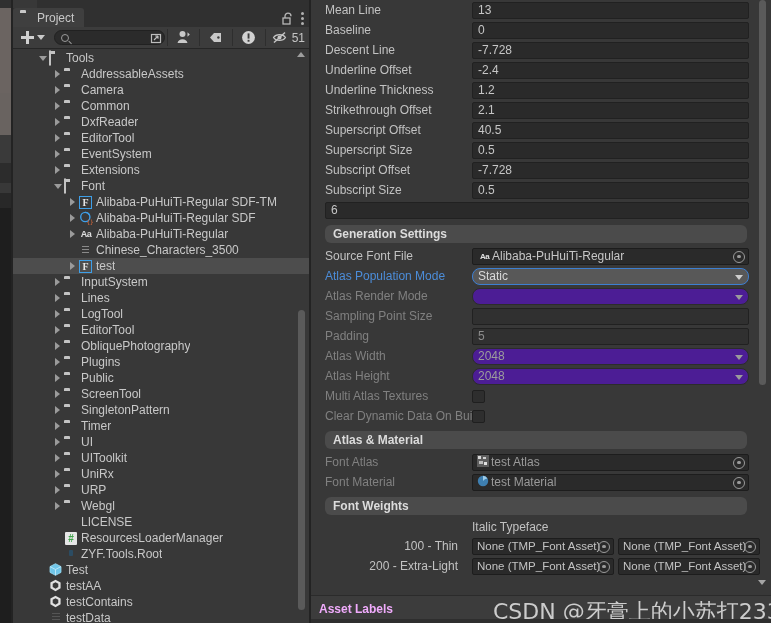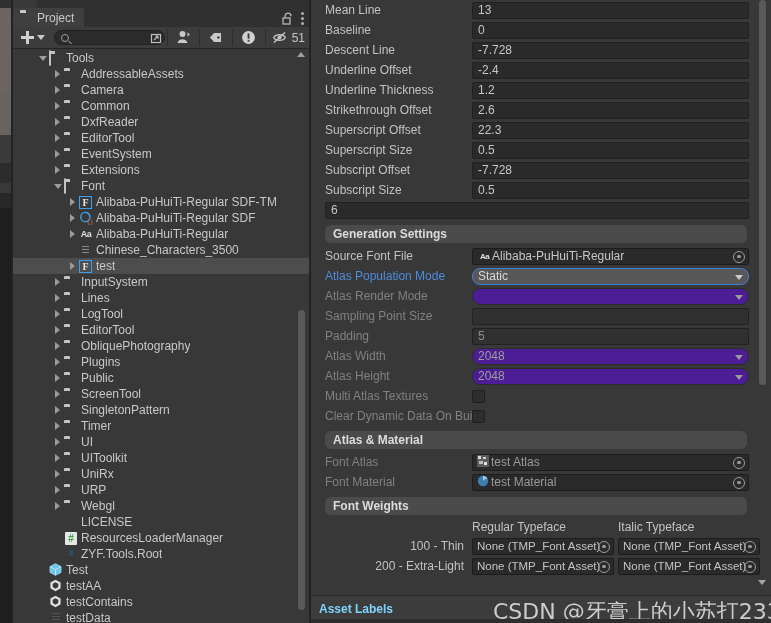--- a/index.html
+++ b/index.html
@@ -131,31 +131,31 @@
   .dropcaret.dim { border-top-color:#9b9b9b; }
   .pcheck { width:13px; height:13px; background:#2e2e2e; border:1px solid #1f1f1f; border-radius:2px; }
 
   .section-head { height:18px; margin:5px 14px 3px 14px; background:#4b4b4b; border-radius:6px;
                   display:flex; align-items:center; padding-left:8px; font-size:12px; font-weight:700; color:#dcdcdc; }
 
   .tf-head { height:18px; display:flex; align-items:center; padding-left:14px; }
   .tf-spacer { width:147px; flex:0 0 147px; }
   .tf-col { width:146px; flex:0 0 146px; font-size:12px; color:#c2c2c2; }
   .wrow { height:20px; display:flex; align-items:center; padding-left:14px; }
-  .wname { width:147px; flex:0 0 147px; text-align:right; padding-right:8px; font-size:12px; color:#c2c2c2; }
+  .wname { width:147px; flex:0 0 147px; text-align:right; padding-right:14px; font-size:12px; color:#c2c2c2; }
   .wobj { width:142px; flex:0 0 142px; height:17px; background:#2a2a2a; border:1px solid #1d1d1d; border-radius:2px;
           display:flex; align-items:center; padding:0 4px; color:#c3c3c3; font-size:11.5px; position:relative; margin-right:4px; }
 
   
   .insp-scroll { position:absolute; right:3px; top:0; width:11px; height:595px; }
   .is-thumb { position:absolute; left:2px; top:0px; width:7px; height:385px; background:#5a5a5a; border-radius:4px; }
   .is-dn { position:absolute; left:1px; bottom:10px; width:0;height:0;border-left:4px solid transparent;border-right:4px solid transparent;border-top:5px solid #a5a5a5;}
 
   .asset-labels { position:absolute; left:0; bottom:0; width:460px; height:28px; background:#3c3c3c; border-top:1px solid #2b2b2b; }
-  .al-title { position:absolute; left:8px; top:6px; font-size:12px; font-weight:700; color:#7dd3fc; }
+  .al-title { position:absolute; left:8px; top:6px; font-size:12px; font-weight:700; color:#f0abfc; }
   .watermark { position:absolute; left:182px; top:1px; font-size:22px; color:#d9d9d9; opacity:0.92;
                font-family:"DejaVu Sans", sans-serif; white-space:nowrap; }
   .al-bottom { position:absolute; left:0; bottom:0; width:460px; height:4px; background:#2e2e2e; }
 </style>
 </head>
 <body>
 
 <div id="root">
 
   <div class="left-sliver">
@@ -572,25 +572,25 @@
         <div class="prow">
           <span class="pname">Underline Offset</span>
           <span class="pfield">-2.4</span>
         </div>
         <div class="prow">
           <span class="pname">Underline Thickness</span>
           <span class="pfield">1.2</span>
         </div>
         <div class="prow">
           <span class="pname">Strikethrough Offset</span>
-          <span class="pfield">2.6</span>
+          <span class="pfield">2.1</span>
         </div>
         <div class="prow">
           <span class="pname">Superscript Offset</span>
-          <span class="pfield">22.3</span>
+          <span class="pfield">40.5</span>
         </div>
         <div class="prow">
           <span class="pname">Superscript Size</span>
           <span class="pfield">0.5</span>
         </div>
         <div class="prow">
           <span class="pname">Subscript Offset</span>
           <span class="pfield">-7.728</span>
         </div>
         <div class="prow">
@@ -675,21 +675,20 @@
                 <circle cx="6" cy="6" r="5.2" fill="#3e7fb0"></circle>
                 <path d="M6 0.8 A5.2 5.2 0 0 1 10.4 3.5 A5.2 5.2 0 0 0 6 6 Z" fill="#9ccbe8"></path>
               </svg></span>
             <span>test Material</span>
             <span class="objsel"></span>
           </span>
         </div>
         <div class="section-head">Font Weights</div>
         <div class="tf-head">
           <span class="tf-spacer"></span>
-          <span class="tf-col">Regular Typeface</span>
           <span class="tf-col">Italic Typeface</span>
         </div>
         <div class="wrow">
           <span class="wname">100 - Thin</span>
           <span class="wobj">
             <span>None (TMP_Font Asset)</span>
             <span class="objsel"></span>
           </span>
           <span class="wobj">
             <span>None (TMP_Font Asset)</span>

